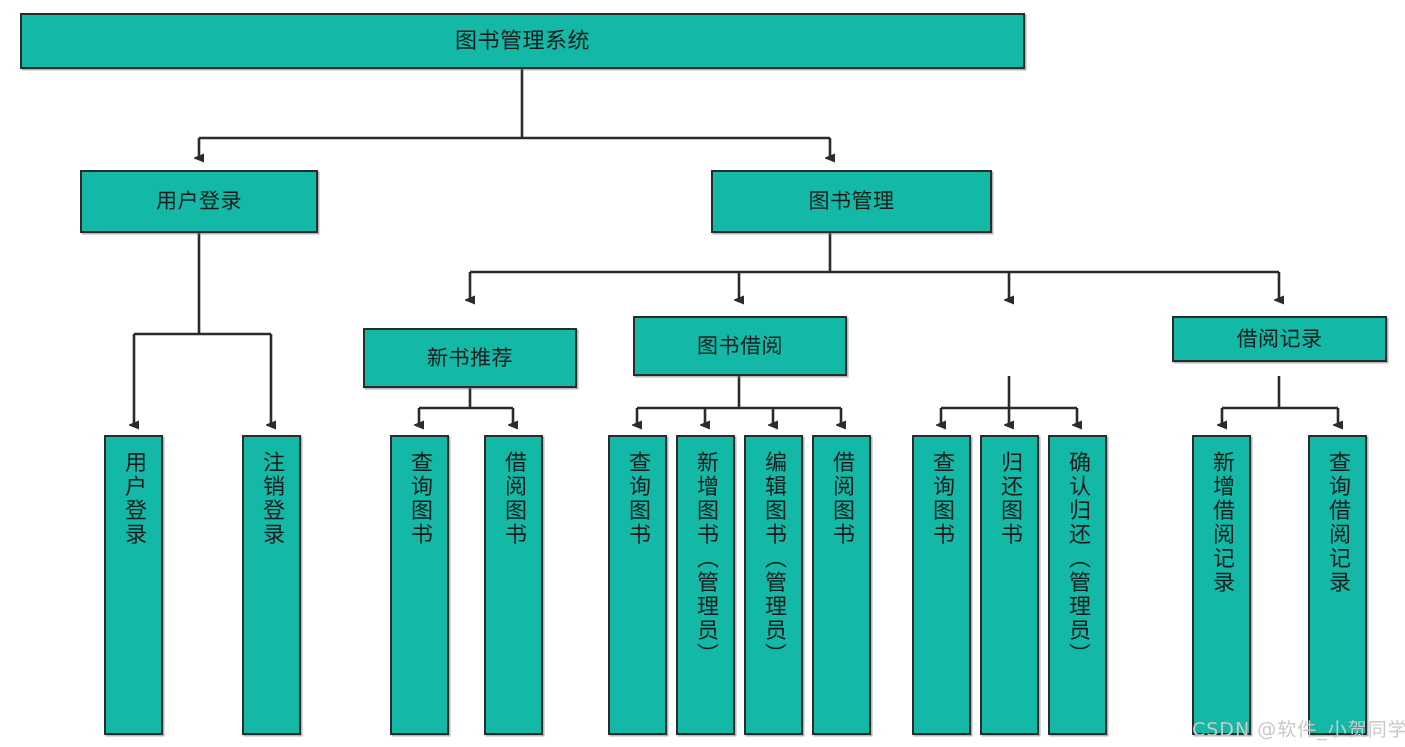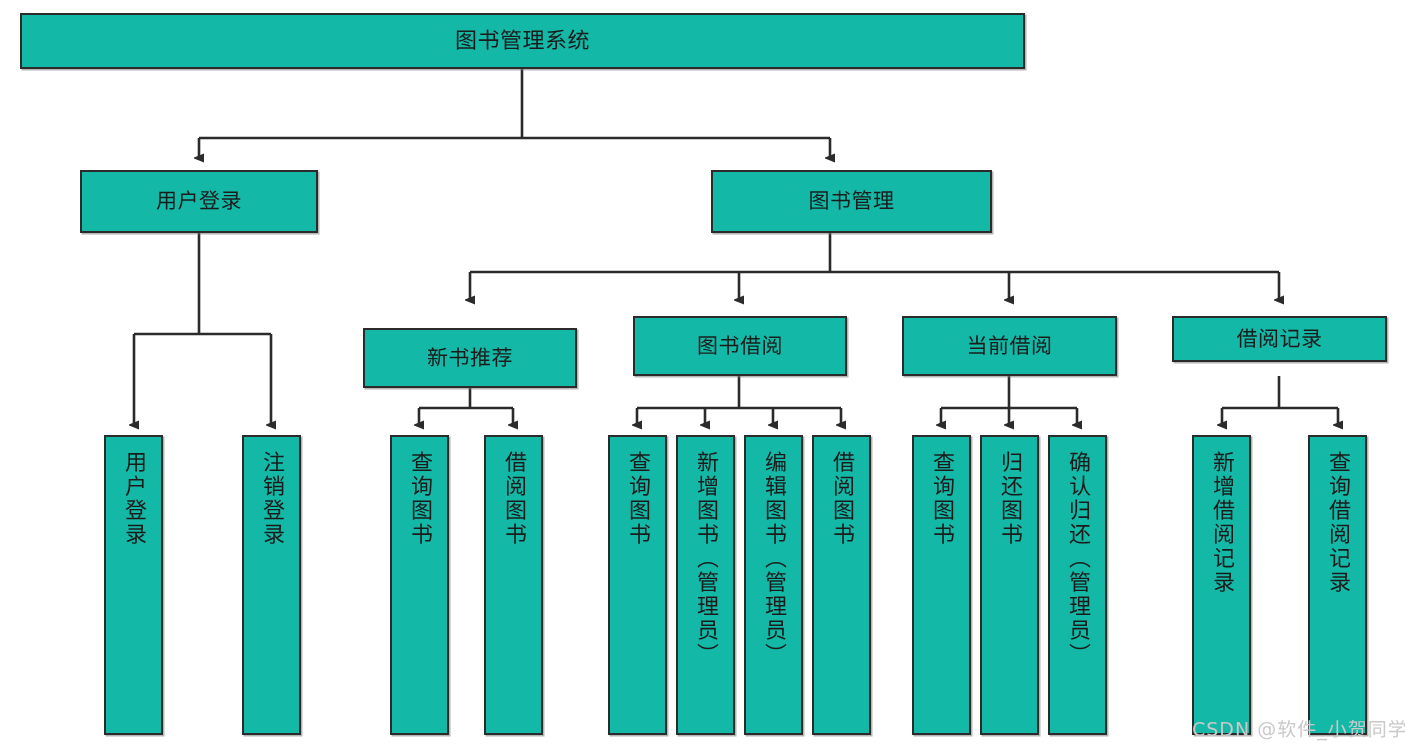--- a/index.html
+++ b/index.html
@@ -138,23 +138,20 @@
   <div class="node h" style="left:711px; top:170px; width:281px; height:63px;">
     <span class="node-label">图书管理</span>
   </div>
 
   <div class="node h" style="left:363px; top:316px; width:214px; height:60px;margin-top:12px;">
     <span class="node-label">新书推荐</span>
   </div>
   <div class="node h" style="left:633px; top:316px; width:214px; height:60px;">
     <span class="node-label">图书借阅</span>
   </div>
-  <div class="node h" style="left:902px; top:316px; width:215px; height:60px;">
-    <span class="node-label">当前借阅</span>
-  </div>
   <div class="node h" style="left:1172px; top:316px; width:215px; height:46px;">
     <span class="node-label">借阅记录</span>
   </div>
 
   <div class="node v" style="left:104px; top:435px; width:59px; height:300px;">
     <span class="node-label">用户登录</span>
   </div>
   <div class="node v" style="left:242px; top:435px; width:59px; height:300px;">
     <span class="node-label">注销登录</span>
   </div>

